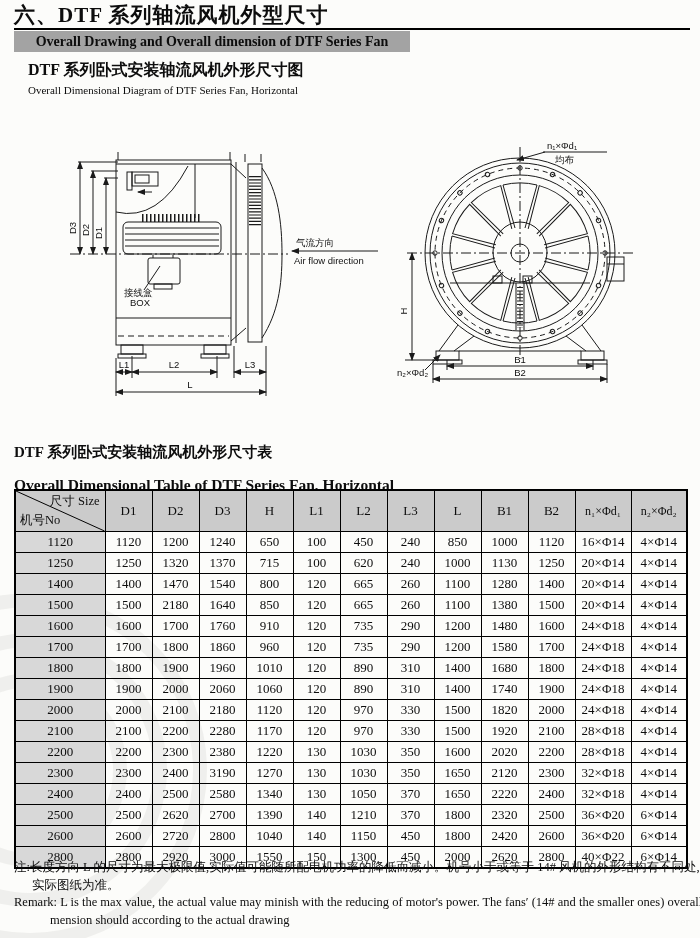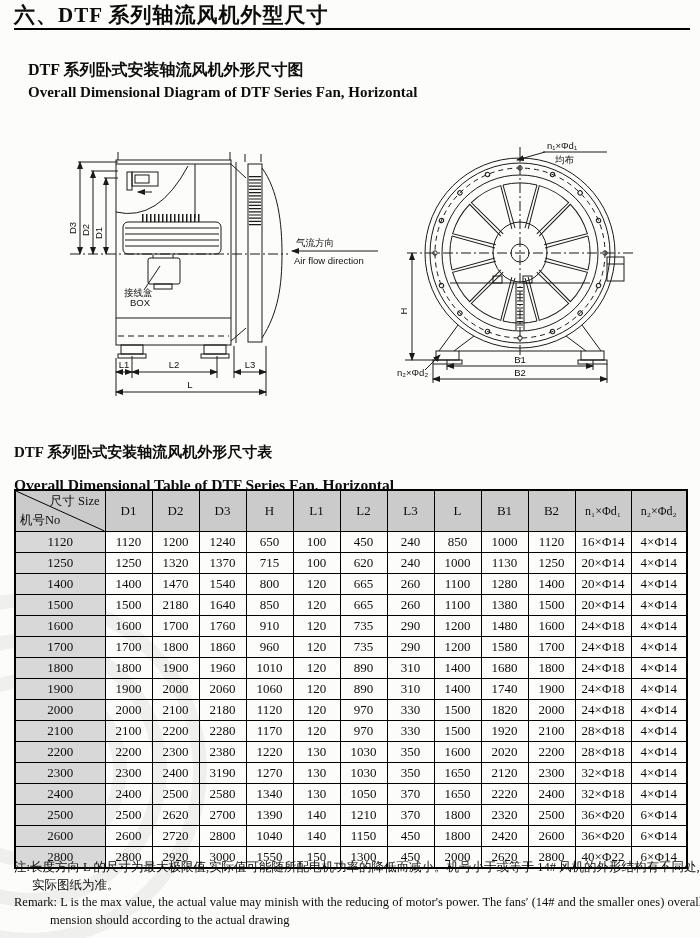--- a/index.html
+++ b/index.html
@@ -3,21 +3,21 @@
 <meta charset="utf-8">
 <style>
   html,body{margin:0;padding:0;background:#e9e9e9;}
   .page{position:relative;width:700px;height:938px;background:#fcfcfa;overflow:hidden;
         font-family:"Liberation Serif",serif;color:#0d0d0d;}
   .title-cn{position:absolute;left:14px;top:1px;font-size:21px;font-weight:bold;letter-spacing:1px;white-space:nowrap;}
   .rule{position:absolute;left:14px;top:28px;width:676px;height:2px;background:#000;}
   .bar{position:absolute;left:14px;top:31px;width:396px;height:21px;background:var(--bar-bg,#a3a3a3);
        font-size:14px;font-weight:bold;text-align:center;line-height:21px;white-space:nowrap;}
   .sub-cn{position:absolute;left:28px;top:60px;font-size:16px;font-weight:bold;white-space:nowrap;}
-  .sub-en{position:absolute;left:28px;top:84px;font-size:15px;font-weight:bold;white-space:nowrap;}
+  .sub-en{position:absolute;left:28px;top:84px;font-size:11px;font-weight:normal;white-space:nowrap;}
   .drawing{position:absolute;}
   svg{overflow:visible;}
   svg text{font-family:"Liberation Sans",sans-serif;font-size:9.5px;fill:#111;stroke:none;}
   .tbl-title-cn{position:absolute;left:14px;top:443px;font-size:15px;font-weight:bold;white-space:nowrap;}
   .tbl-title-en{position:absolute;left:14px;top:464px;font-size:15.5px;font-weight:bold;white-space:nowrap;margin-top:12px;}
   table.dim{position:absolute;left:14px;top:489px;width:672px;border-collapse:collapse;table-layout:fixed;
             border:2px solid #000;}
   table.dim th,table.dim td{border:1px solid #000;text-align:center;vertical-align:middle;
             font-size:13px;font-weight:normal;padding:0;overflow:hidden;white-space:nowrap;}
   table.dim thead th{height:40px;background:var(--hdr-bg,#cbcbcb);}
@@ -41,20 +41,21 @@
   <svg class="wm" width="260" height="380">
     <g fill="none" stroke="#ededea" stroke-width="14" opacity="0.8">
       <circle cx="30" cy="210" r="90"></circle>
       <circle cx="30" cy="210" r="130"></circle>
       <circle cx="30" cy="210" r="170"></circle>
     </g>
   </svg>
 
   <div class="title-cn">六、DTF 系列轴流风机外型尺寸</div>
   <div class="rule"></div>
+  <div class="bar">Overall Drawing and Overall dimension of DTF Series Fan</div>
   <div class="sub-cn">DTF 系列卧式安装轴流风机外形尺寸图</div>
   <div class="sub-en">Overall Dimensional Diagram of DTF Series Fan, Horizontal</div>
 
   <svg class="drawing" style="left:40px;top:128px;" width="350" height="292" viewBox="0 0 350 292">
     <defs>
       <marker id="a1" orient="auto-start-reverse" markerWidth="8" markerHeight="7" refX="7" refY="3">
         <path d="M0,0 L8,3 L0,6 Z" fill="#1a1a1a"></path>
       </marker>
     </defs>
     <g fill="none" stroke="#1a1a1a" stroke-width="1">

